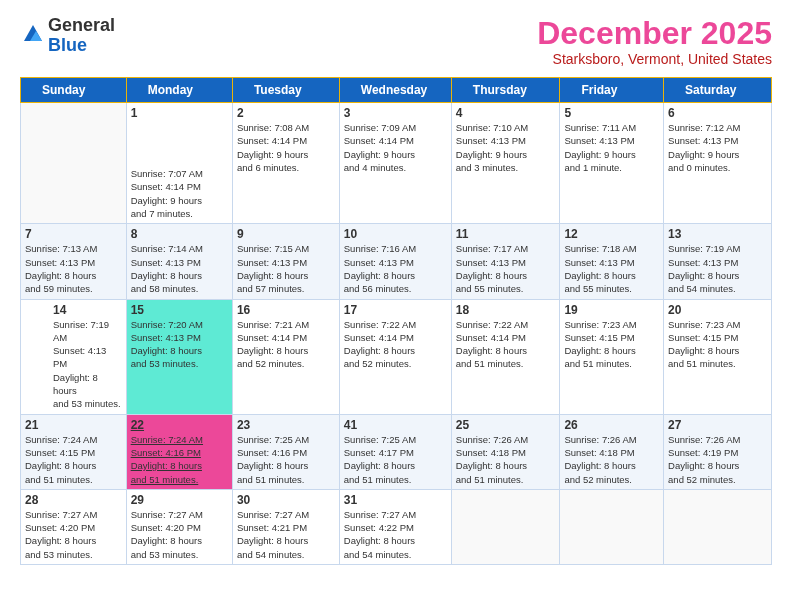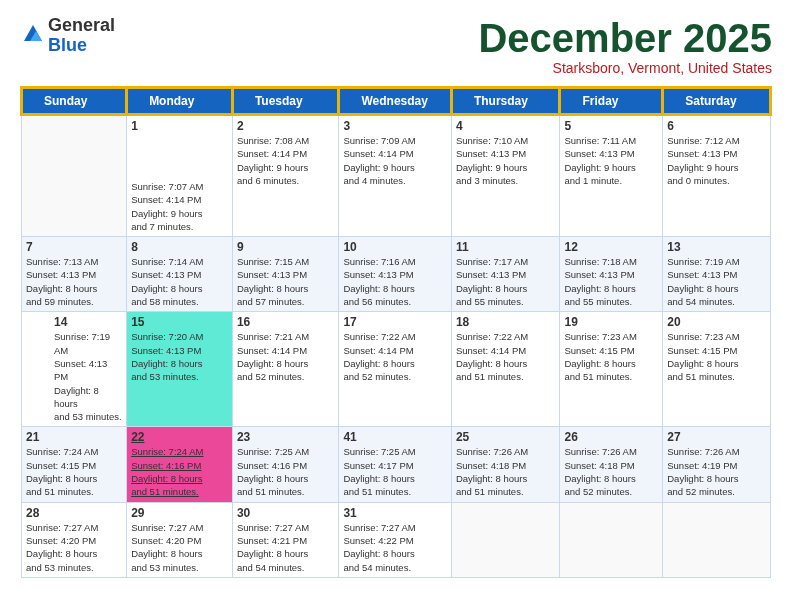--- a/index.html
+++ b/index.html
@@ -37,42 +37,42 @@
     .logo-icon {
       width: 22px;
       height: 22px;
       margin-left: 2px;
       margin-right: 4px;
     }
     .title-area {
       text-align: right;
     }
     .month-title {
-      font-size: 40px;
+      font-size: 32px;
       font-weight: bold;
-      color: #14532d;
+      color: #ec4899;
       line-height: 1.1;
     }
     .location {
       font-size: 14px;
       color: #b91c1c;
     }
     .calendar {
       width: 100%;
       border-collapse: collapse;
       flex: 1;
     }
     .calendar th {
       background: #1565c0;
       color: #fff;
       font-size: 12px;
       font-weight: bold;
       padding: 5px 21px;
       text-align: left;
-      border: 3px solid #eab308;
+      border: 1px solid #eab308;
     }
     .calendar td {
       border: 1px solid #c8d8ed;
       vertical-align: top;
       padding: 3px 4px;
       width: 113px;
       background: #fff;
       font-size: 10px;
       color: #333;
     }

